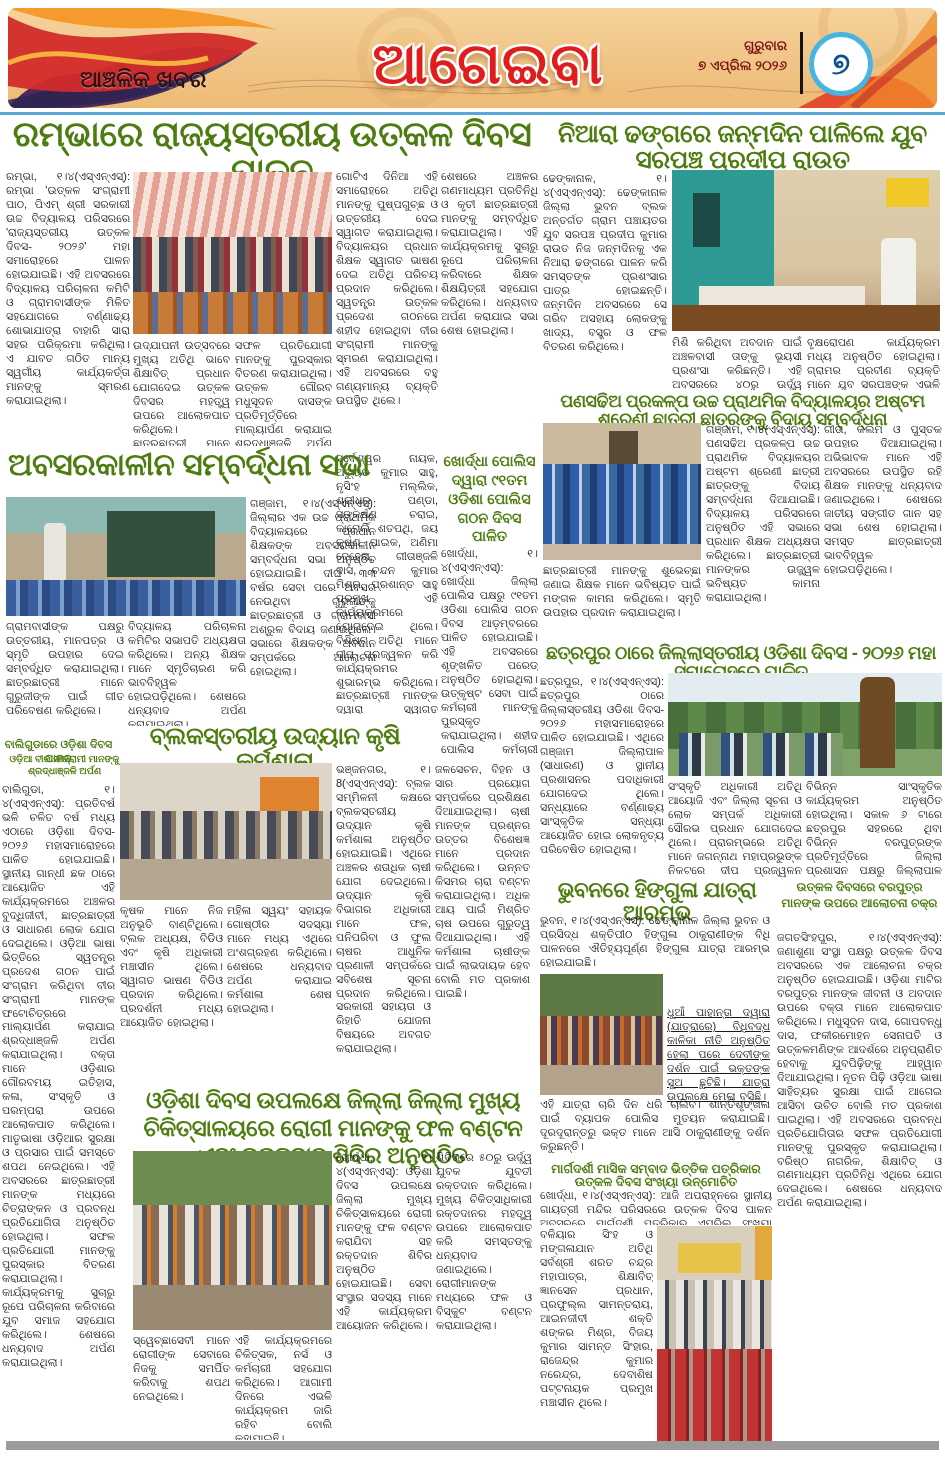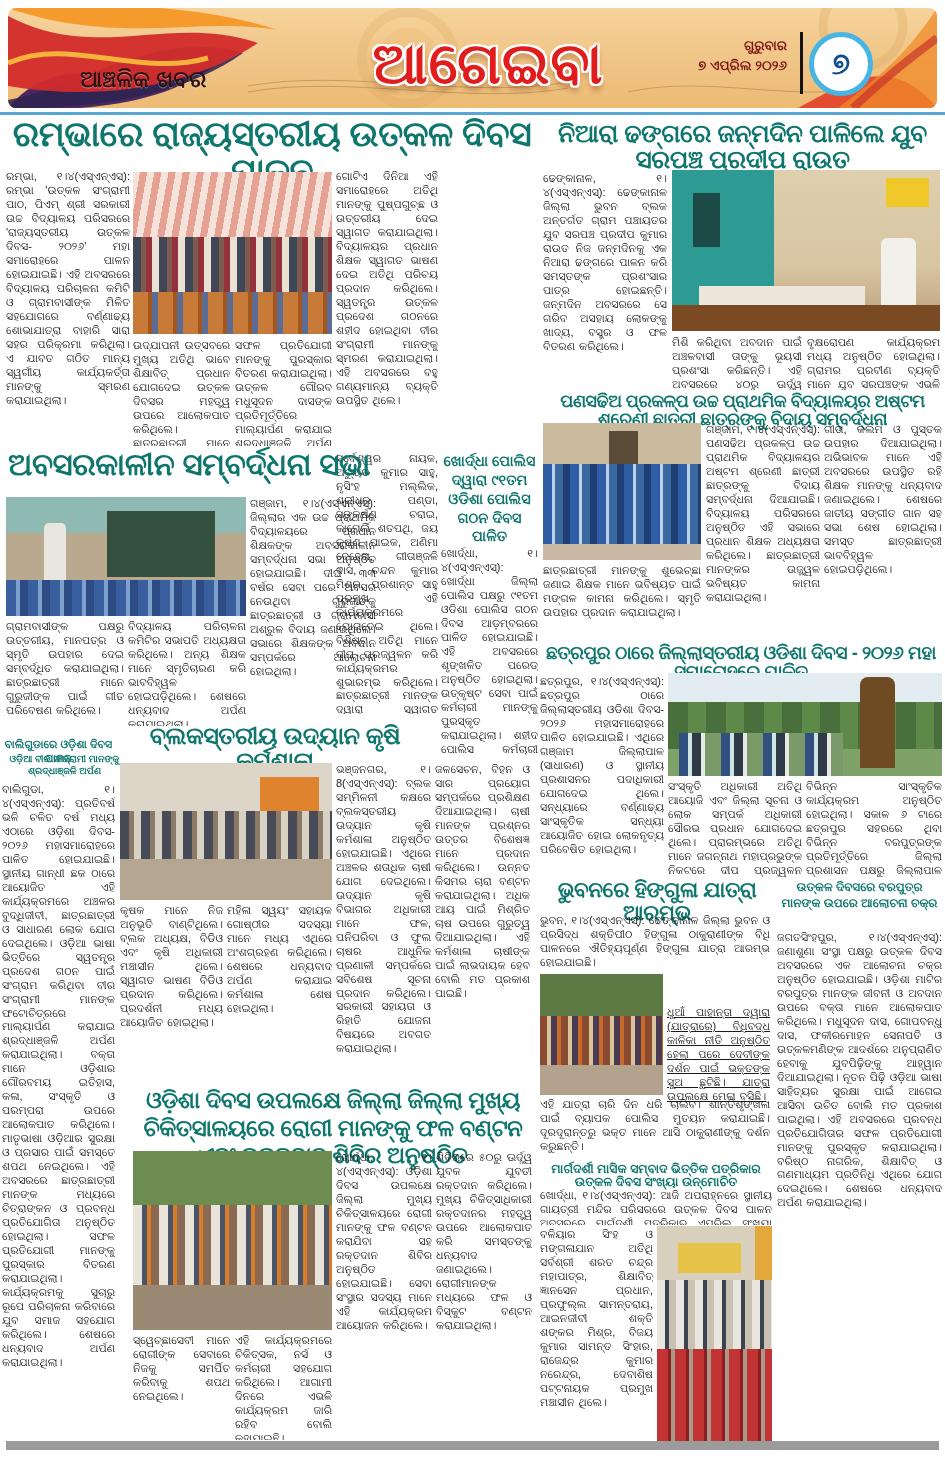--- a/index.html
+++ b/index.html
@@ -19,21 +19,21 @@
   .dateblock{position:absolute;right:150px;top:28px;width:110px;text-align:right;
           color:#7a1616;font-weight:bold;font-size:13.5px;line-height:1.5;}
   .header-divider{position:absolute;right:134px;top:24px;width:3px;height:62px;background:#141414;}
   .page-circle{position:absolute;right:64px;top:24px;width:54px;height:54px;border-radius:50%;
           background:#ffffff;border:5px solid #47b5e3;display:flex;align-items:center;justify-content:center;
           font-size:30px;font-weight:bold;color:#0f4f8f;}
   .top-rule{position:absolute;left:0;top:112px;width:945px;height:3px;background:#58a7d6;}
   .footer-bar{position:absolute;left:6px;top:1441px;width:933px;height:9px;background:#9b9b9b;}
 
   
-  .hl{position:absolute;font-weight:bold;color:#0f766e;line-height:1.05;letter-spacing:-0.5px;text-align:center;}
+  .hl{position:absolute;font-weight:bold;color:#4d7c0f;line-height:1.05;letter-spacing:-0.5px;text-align:center;}
   .col{position:absolute;text-align:justify;font-size:11px;line-height:1.27;color:#1a1a1a;overflow:hidden;
        word-spacing:1px;}
 
   
   .photo{position:absolute;overflow:hidden;background:#b0a896;}
   .band{position:absolute;left:0;right:0;}
 </style>
 </head>
 <body>
 
@@ -74,20 +74,21 @@
   <div class="hl" style="left:6px;top:116px;width:532px;font-size:35px;">ରମ୍ଭାରେ ରାଜ୍ୟସ୍ତରୀୟ ଉତ୍କଳ ଦିବସ ପାଳନ</div>
   <div class="col" style="left:6px;top:170px;width:124px;height:276px;">ରମ୍ଭା, ୧।୪(ଏସ୍ଏନ୍ଏସ୍): ରମ୍ଭା 'ଉତ୍କଳ ସଂଗ୍ରାମୀ ପାଠ, ପିଏମ୍ ଶ୍ରୀ ସରକାରୀ ଉଚ୍ଚ ବିଦ୍ୟାଳୟ ପରିସରରେ 'ରାଜ୍ୟସ୍ତରୀୟ ଉତ୍କଳ ଦିବସ- ୨୦୨୬' ମହା ସମାରୋହରେ ପାଳନ ହୋଇଯାଇଛି। ଏହି ଅବସରରେ ବିଦ୍ୟାଳୟ ପରିଚାଳନା କମିଟି ଓ ଗ୍ରାମବାସୀଙ୍କ ମିଳିତ ସହଯୋଗରେ ବର୍ଣ୍ଣାଢ୍ୟ ଶୋଭାଯାତ୍ରା ବାହାରି ସାରା ସହର ପରିକ୍ରମା କରିଥିଲା। ଏ ଯାବତ ଗଠିତ ମାନ୍ୟ ସ୍ୱର୍ଗୀୟ କାର୍ଯ୍ୟକର୍ତ୍ତା ମାନଙ୍କୁ ସ୍ମରଣ କରାଯାଇଥିଲା।</div>
   <div class="photo" style="left:133px;top:172px;width:199px;height:162px;">
     <div class="band" style="top:0;height:40%;background:repeating-linear-gradient(100deg,#f5e2da 0 7px,#e5a293 7px 14px);"></div>
     <div class="band" style="top:40%;height:34%;background:repeating-linear-gradient(90deg,#3f4756 0 8px,#7d5b4f 8px 13px,#94323b 13px 19px,#e9e2d2 19px 26px);"></div>
     <div class="band" style="top:74%;height:26%;background:repeating-linear-gradient(90deg,#c87a38 0 15px,#a3571f 15px 19px,#5b6d95 19px 25px);"></div>
   </div>
   <div class="col" style="left:133px;top:339px;width:97px;height:107px;">ଉଦ୍‌ଯାପନୀ ଉତ୍ସବରେ ମୁଖ୍ୟ ଅତିଥି ଭାବେ ଶିକ୍ଷାବିତ୍ ପ୍ରଧାନ ଯୋଗଦେଇ ଉତ୍କଳ ଦିବସର ମହତ୍ତ୍ୱ ଉପରେ ଆଲୋକପାତ କରିଥିଲେ। ଛାତ୍ରଛାତ୍ରୀ ମାନେ ମନୋଜ୍ଞ ସାଂସ୍କୃତିକ କାର୍ଯ୍ୟକ୍ରମ ପରିବେଷଣ କରିଥିଲେ।</div>
   <div class="col" style="left:235px;top:339px;width:97px;height:107px;">ସଫଳ ପ୍ରତିଯୋଗୀ ମାନଙ୍କୁ ପୁରସ୍କାର ବିତରଣ କରାଯାଇଥିଲା। ଉତ୍କଳ ଗୌରବ ମଧୁସୂଦନ ଦାସଙ୍କ ପ୍ରତିମୂର୍ତ୍ତିରେ ମାଲ୍ୟାର୍ପଣ କରାଯାଇ ଶ୍ରଦ୍ଧାଞ୍ଜଳି ଅର୍ପଣ କରାଯାଇଥିଲା।</div>
   <div class="col" style="left:336px;top:170px;width:102px;height:276px;">ଗୋଟିଏ ଦିନିଆ ଏହି ସମାରୋହରେ ଅତିଥି ମାନଙ୍କୁ ପୁଷ୍ପଗୁଚ୍ଛ ଓ ଉତ୍ତରୀୟ ଦେଇ ସ୍ୱାଗତ କରାଯାଇଥିଲା। ବିଦ୍ୟାଳୟର ପ୍ରଧାନ ଶିକ୍ଷକ ସ୍ୱାଗତ ଭାଷଣ ଦେଇ ଅତିଥି ପରିଚୟ ପ୍ରଦାନ କରିଥିଲେ। ସ୍ୱତନ୍ତ୍ର ଉତ୍କଳ ପ୍ରଦେଶ ଗଠନରେ ଶହୀଦ ହୋଇଥିବା ବୀର ସଂଗ୍ରାମୀ ମାନଙ୍କୁ ସ୍ମରଣ କରାଯାଇଥିଲା। ଏହି ଅବସରରେ ବହୁ ଗଣ୍ୟମାନ୍ୟ ବ୍ୟକ୍ତି ଉପସ୍ଥିତ ଥିଲେ।</div>
+  <div class="col" style="left:441px;top:170px;width:97px;height:276px;">ଶେଷରେ ଅଞ୍ଚଳର ଗଣମାଧ୍ୟମ ପ୍ରତିନିଧି ଓ କୃତୀ ଛାତ୍ରଛାତ୍ରୀ ମାନଙ୍କୁ ସମ୍ବର୍ଦ୍ଧିତ କରାଯାଇଥିଲା। ଏହି କାର୍ଯ୍ୟକ୍ରମକୁ ସୁଚାରୁ ରୂପେ ପରିଚାଳନା କରିବାରେ ଶିକ୍ଷକ ଶିକ୍ଷୟିତ୍ରୀ ସହଯୋଗ କରିଥିଲେ। ଧନ୍ୟବାଦ ଅର୍ପଣ କରାଯାଇ ସଭା ଶେଷ ହୋଇଥିଲା।</div>
   <div class="col" style="left:336px;top:452px;width:102px;height:262px;">ସର୍ବେଶ୍ୱର ନାୟକ, ଅଚ୍ୟୁତ କୁମାର ସାହୁ, ନୃସିଂହ ମଲ୍ଲିକ, ଶ୍ରୀଧର ପଣ୍ଡା, ସଙ୍କର୍ଷଣ ଚରାଇ, କାମେର୍ଲି ଶତପଥି, ଜୟ କୃଷ୍ଣ ପାଇକ, ଅଣିମା ବେହେରା, ଗୀତାଞ୍ଜଳି ଦାସ, ଚନ୍ଦନ କୁମାର ମିଶ୍ର, ପ୍ରଶାନ୍ତ ସାହୁ ପ୍ରମୁଖ ଏହି କାର୍ଯ୍ୟକ୍ରମରେ ଯୋଗଦେଇ ଥିଲେ। ବିଶିଷ୍ଟ ଅତିଥି ମାନେ ଦୀପ ପ୍ରଜ୍ୱଳନ କରି କାର୍ଯ୍ୟକ୍ରମର ଶୁଭାରମ୍ଭ କରିଥିଲେ। ଛାତ୍ରଛାତ୍ରୀ ମାନଙ୍କ ଦ୍ୱାରା ସ୍ୱାଗତ ସଙ୍ଗୀତ ପରିବେଷିତ ହୋଇଥିଲା। ଶେଷରେ ସମସ୍ତଙ୍କୁ ଧନ୍ୟବାଦ ଜଣାଯାଇଥିଲା।</div>
 
   <div class="hl" style="left:543px;top:120px;width:399px;font-size:25px;">ନିଆରା ଢଙ୍ଗରେ ଜନ୍ମଦିନ ପାଳିଲେ ଯୁବ ସରପଞ୍ଚ ପ୍ରଦୀପ ରାଉତ</div>
   <div class="col" style="left:543px;top:172px;width:124px;height:216px;">ଢେଙ୍କାନାଳ, ୧।୪(ଏସ୍ଏନ୍ଏସ୍): ଢେଙ୍କାନାଳ ଜିଲ୍ଲା ଭୁବନ ବ୍ଲକ ଅନ୍ତର୍ଗତ ଗ୍ରାମ ପଞ୍ଚାୟତର ଯୁବ ସରପଞ୍ଚ ପ୍ରଦୀପ କୁମାର ରାଉତ ନିଜ ଜନ୍ମଦିନକୁ ଏକ ନିଆରା ଢଙ୍ଗରେ ପାଳନ କରି ସମସ୍ତଙ୍କ ପ୍ରଶଂସାର ପାତ୍ର ହୋଇଛନ୍ତି। ଜନ୍ମଦିନ ଅବସରରେ ସେ ଗରିବ ଅସହାୟ ଲୋକଙ୍କୁ ଖାଦ୍ୟ, ବସ୍ତ୍ର ଓ ଫଳ ବିତରଣ କରିଥିଲେ।</div>
   <div class="photo" style="left:672px;top:170px;width:268px;height:161px;background:linear-gradient(180deg,#decfae 0%,#d8c5a2 60%,#b89a78 100%);">
     <div class="band" style="top:0;height:100%;width:38%;right:auto;background:#2e9a94;"></div>
     <div class="band" style="top:14%;height:34%;width:10%;left:8%;right:auto;background:#1c4a46;"></div>
     <div class="band" style="top:5%;height:18%;width:16%;left:80%;right:auto;background:#f0c829;"></div>
     <div class="band" style="top:42%;height:48%;width:13%;left:78%;right:auto;background:#f2f0ea;border-radius:6px 6px 0 0;"></div>
     <div class="band" style="top:72%;height:14%;width:62%;left:10%;right:auto;background:#ece7da;"></div>

